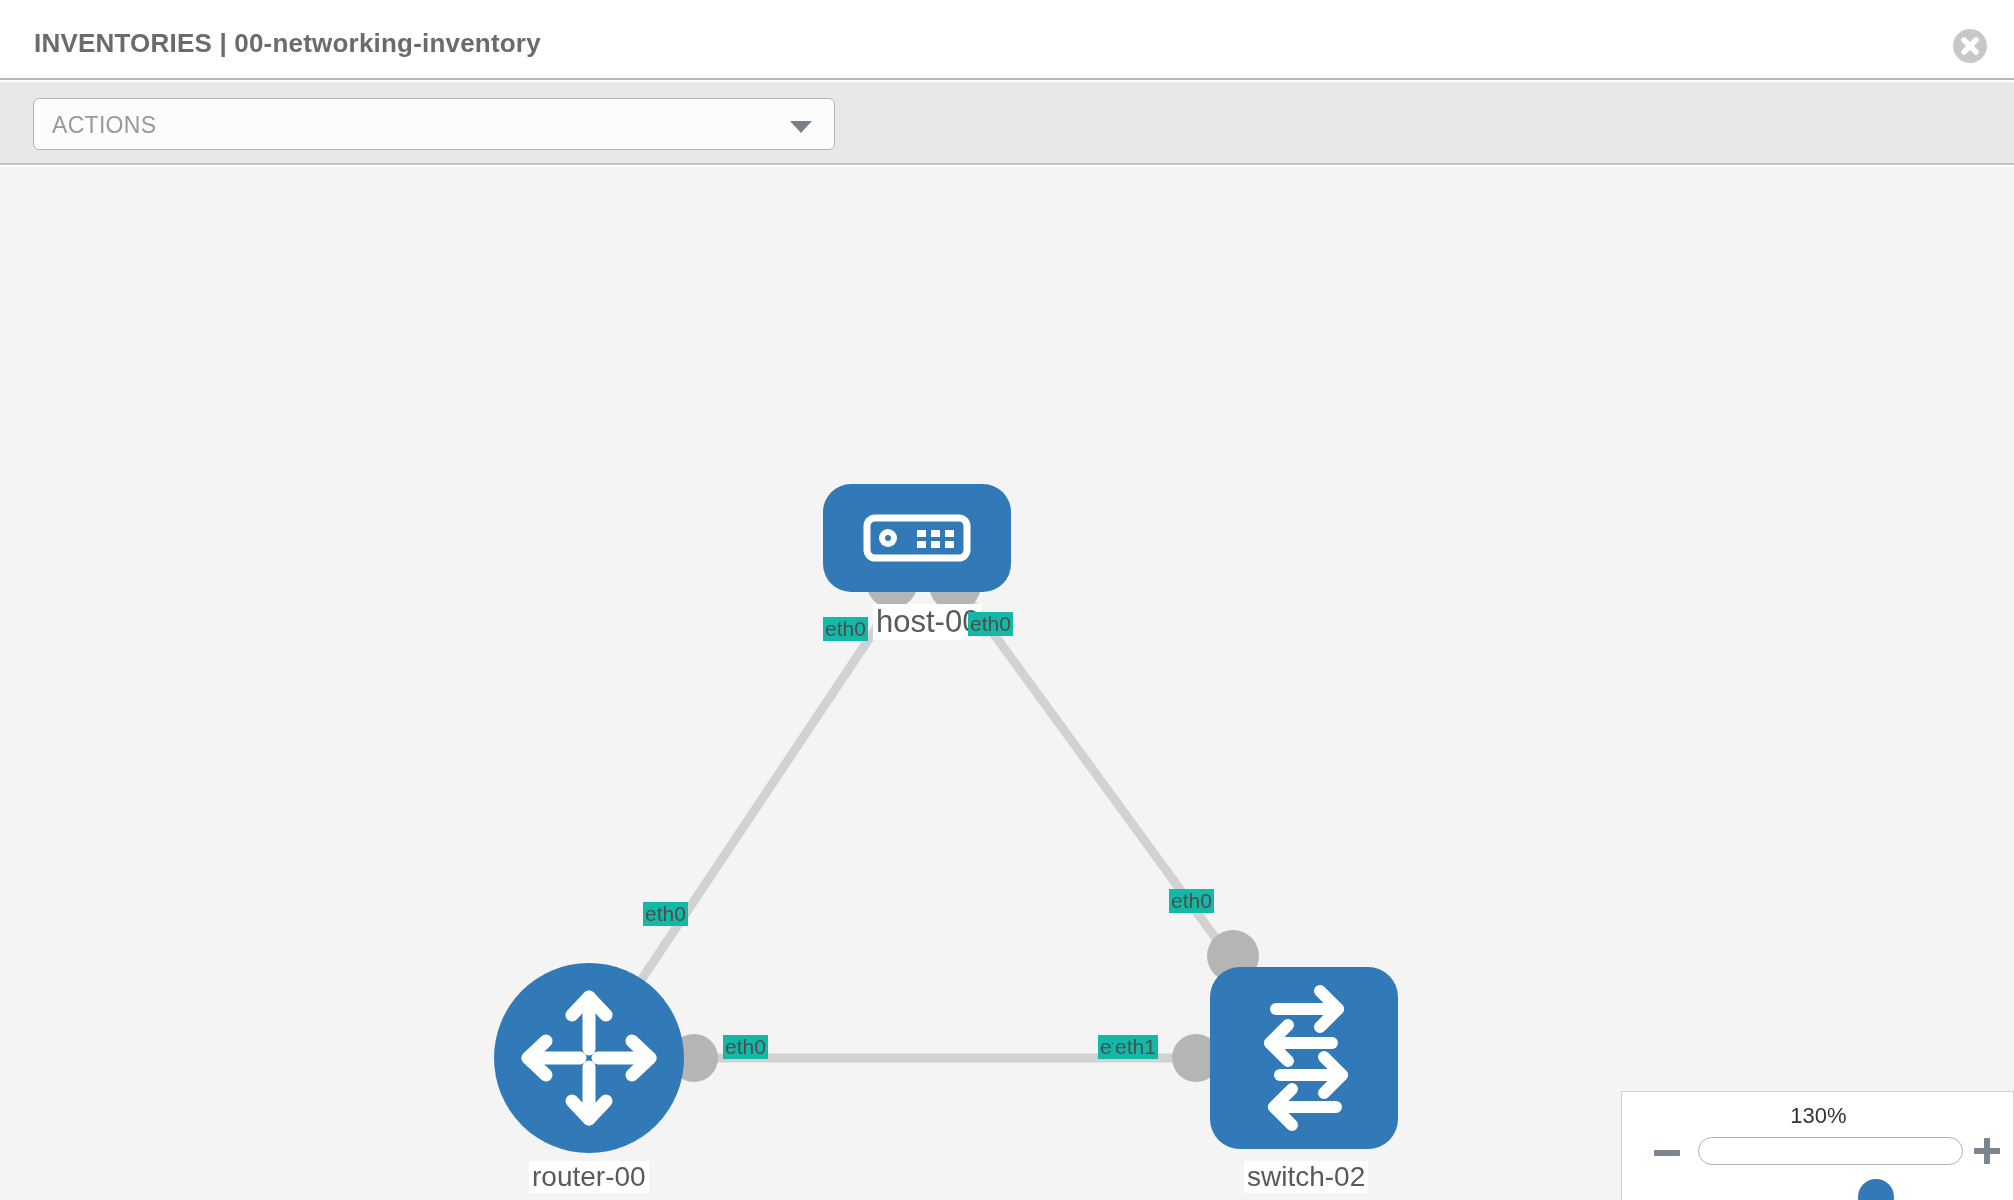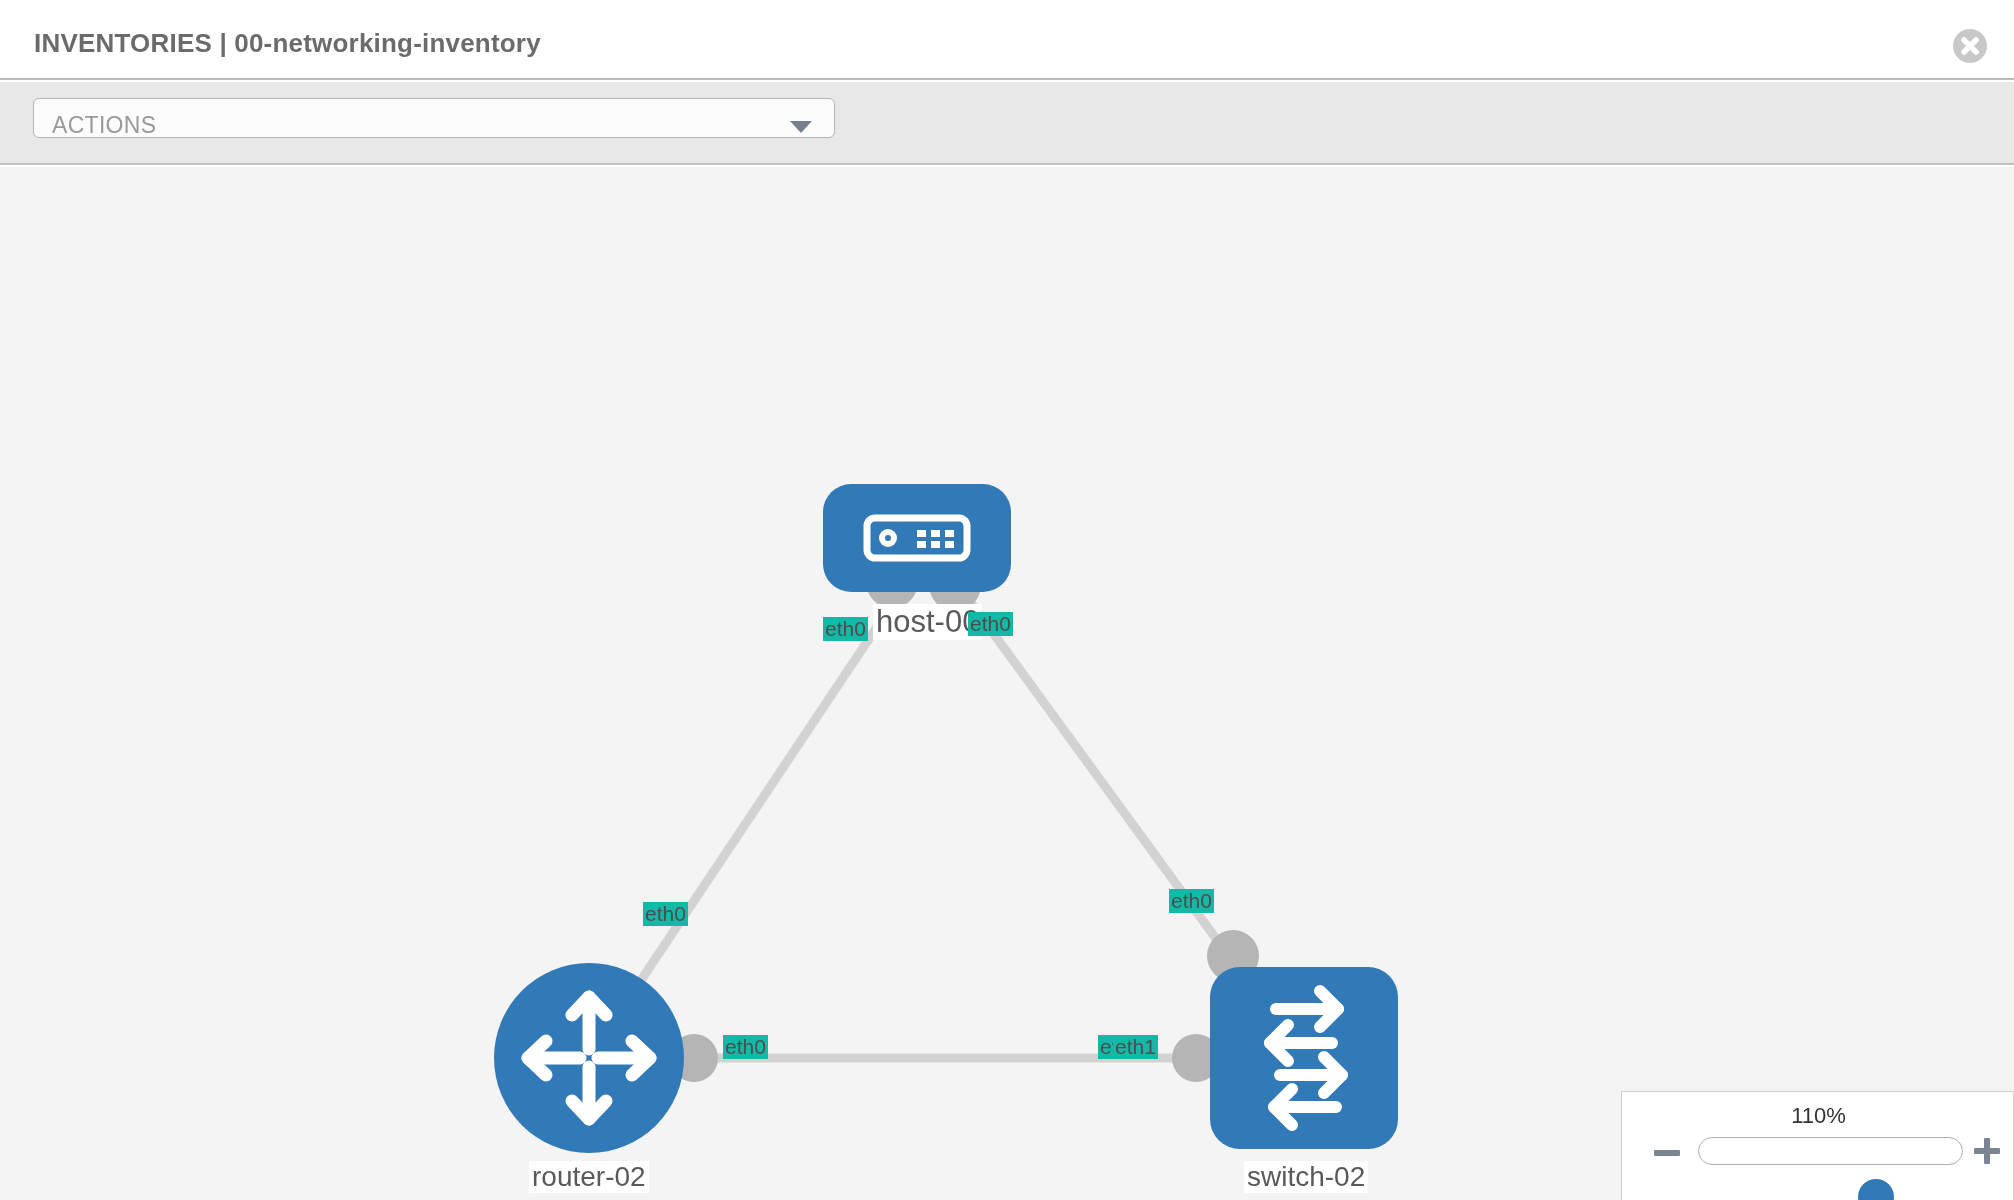--- a/index.html
+++ b/index.html
@@ -33,21 +33,21 @@
 
   
   .toolbar {
     position: absolute; top: 71px; left: 0;
     width: 2014px; height: 83px;
     background: #e8e8e8;
     border-bottom: 2px solid #c2c2c2;
   }
   .actions-select {
     position: absolute; left: 33px; top: 16px;
-    width: 802px; height: 40px;
+    width: 802px; height: 52px;
     background: #fcfcfc;
     border: 1px solid #b4b4b4;
     border-radius: 6px;
     cursor: pointer;
   }
   .actions-label {
     position: absolute; left: 18px; top: 13px;
     font-size: 23px; color: #999999; letter-spacing: 0.3px;
   }
   .caret {
@@ -226,21 +226,21 @@
             <path d="M78 52 L95 34 L112 52"></path>
           <path d="M95 156 V104"></path>
             <path d="M78 138 L95 156 L112 138"></path>
           <path d="M34 95 H86"></path>
             <path d="M52 78 L34 95 L52 112"></path>
           <path d="M156 95 H104"></path>
             <path d="M138 78 L156 95 L138 112"></path>
         </g>
       </svg>
     </div>
-    <div class="node-name" style="left:529px; top:994px;">router-02</div>
+    <div class="node-name" style="left:529px; top:994px;">router-00</div>
 
     <div class="node" style="left:1210px; top:800px;">
       <svg width="188" height="182" viewBox="0 0 188 182" aria-hidden="true">
         <rect x="0" y="0" width="188" height="182" rx="30" ry="30" fill="#3279b7"></rect>
         <g stroke="#ffffff" stroke-width="12" stroke-linecap="round" stroke-linejoin="round" fill="none">
           <path d="M66 42 H128"></path>
             <path d="M110 24 L128 42 L110 60"></path>
           <path d="M122 76 H60"></path>
             <path d="M78 58 L60 76 L78 94"></path>
           <path d="M70 108 H132"></path>
@@ -255,21 +255,21 @@
     <div class="iface-label" style="left:823px; top:450px;">eth0</div>
     <div class="iface-label" style="left:968px; top:445px;">eth0</div>
     <div class="iface-label" style="left:643px; top:735px;">eth0</div>
     <div class="iface-label" style="left:1169px; top:722px;">eth0</div>
     <div class="iface-label" style="left:723px; top:868px;">eth0</div>
     <div class="iface-label" style="left:1098px; top:868px;">eth1</div>
     <div class="iface-label" style="left:1113px; top:868px;">eth1</div>
   </div>
 
   <div class="zoom-panel">
-    <div class="zoom-value">110%</div>
+    <div class="zoom-value">130%</div>
     <div class="zoom-minus"></div>
     <div class="zoom-track">
       <div class="zoom-thumb"></div>
     </div>
     <div class="zoom-plus"></div>
   </div>
 
 </div>
 
 </body></html>

